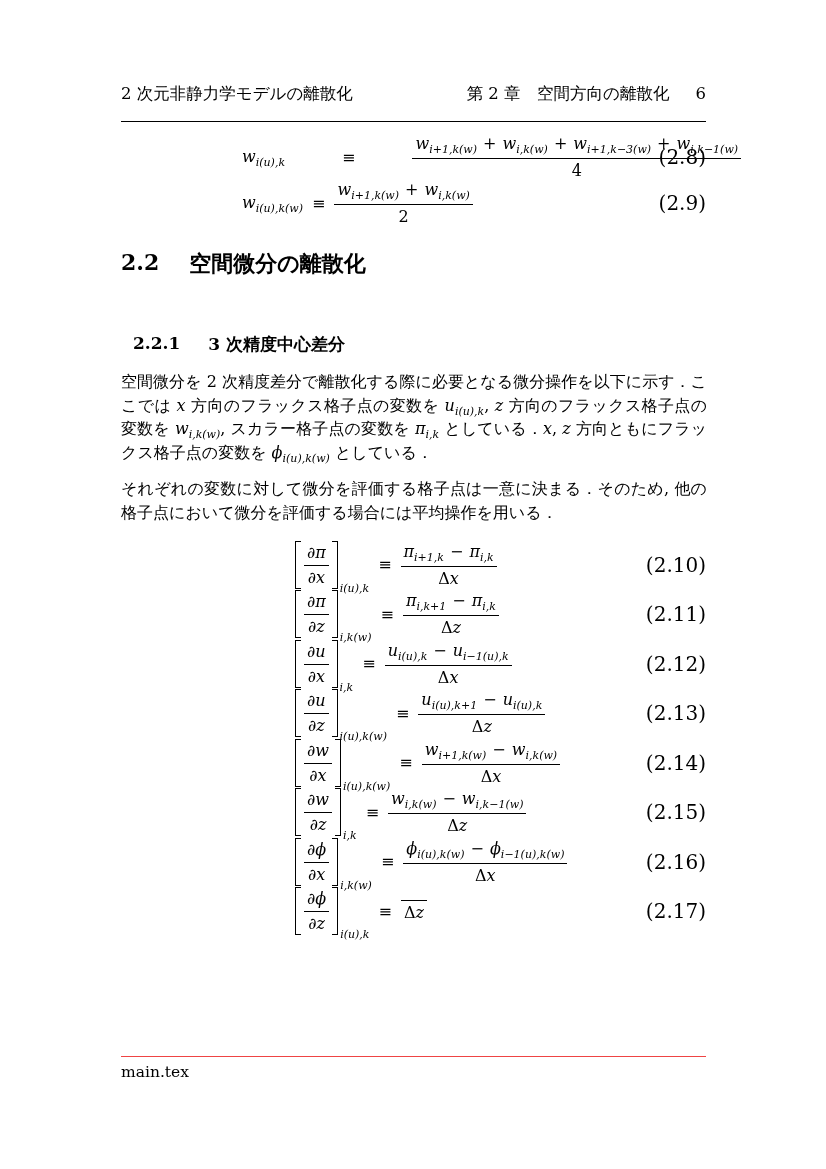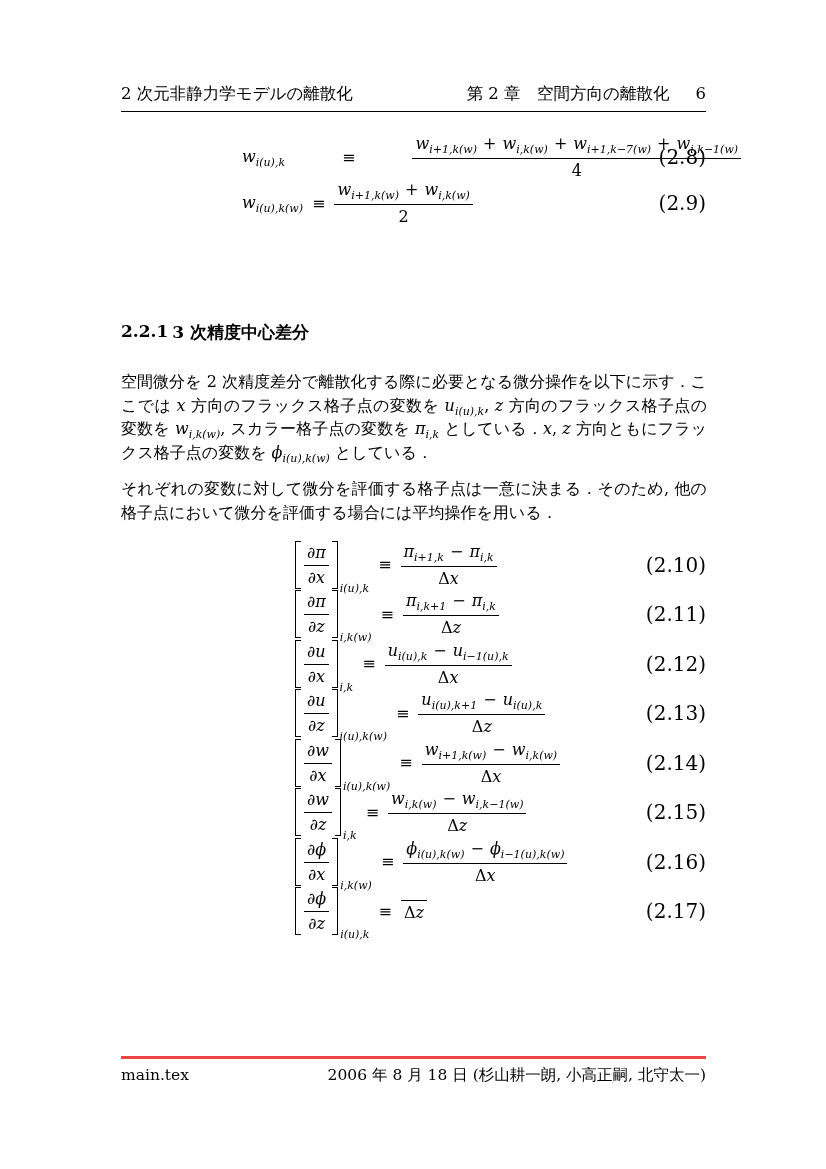--- a/index.html
+++ b/index.html
@@ -11,34 +11,34 @@
     color:#000;
     font-family:"DejaVu Serif","Liberation Serif",serif;
     overflow:hidden;
   }
   
   .header{
     position:absolute;left:121px;width:585px;top:83px;
     display:flex;justify-content:space-between;align-items:baseline;
     font-size:16.5px;
     border-bottom:1.5px solid #000;
-    padding-bottom:6px;
+    padding-bottom:16px;
   }
   .h-right{display:flex;gap:26px;align-items:baseline;}
 
   
   .section{
     position:absolute;left:121px;top:249px;margin:0;
     font-size:22px;font-weight:bold;
     display:flex;gap:30px;
   }
   .subsection{
-    position:absolute;left:121px;top:321px;margin:0;
+    position:absolute;left:121px;top:321px;margin:12px;
     font-size:17px;font-weight:bold;
-    display:flex;gap:4px;
+    display:flex;gap:28px;
   }
 
   
   .para{
     position:absolute;left:121px;width:586px;margin:0;
     font-size:16px;line-height:23.5px;
     text-align:justify;
   }
   .para1{top:370px;}
   .para2{top:477px;}
@@ -65,21 +65,21 @@
   .lbr{border-left:1.5px solid #000;border-top:1.5px solid #000;border-bottom:1.5px solid #000;}
   .rbr{border-right:1.5px solid #000;border-top:1.5px solid #000;border-bottom:1.5px solid #000;}
   .bfrac{margin:2px 3px;}
   .bsub{align-self:flex-end;font-size:11px;font-style:italic;transform:translateY(5px);margin-left:2px;line-height:1;white-space:nowrap;}
 
   
   .footer{
     position:absolute;left:121px;width:585px;top:1056px;
     display:flex;justify-content:space-between;align-items:baseline;
     font-size:15.5px;
-    border-top:3px solid #ef4444;
+    border-top:1px solid #ef4444;
     padding-top:6px;
   }
 </style>
 </head>
 <body>
 
 <div class="page">
 
   <div class="header">
     <span class="h-left">2 次元非静力学モデルの離散化</span>
@@ -88,39 +88,43 @@
       <span>6</span>
     </span>
   </div>
 
   <div class="eqs eqs-top">
       <div class="eqrow">
         <span class="eq-body" style="margin-left: 121px; gap: 48px;">
           <span class="mv"><i>w</i><sub>i(u),k</sub></span>
           <span class="rel">≡</span>
           <span class="frac">
-            <span class="num"><span class="mv"><i>w</i><sub>i+1,k(w)</sub></span><span class="op">+</span><span class="mv"><i>w</i><sub>i,k(w)</sub></span><span class="op">+</span><span class="mv"><i>w</i><sub>i+1,k−7(w)</sub></span><span class="op">+</span><span class="mv"><i>w</i><sub>i,k−1(w)</sub></span></span>
+            <span class="num"><span class="mv"><i>w</i><sub>i+1,k(w)</sub></span><span class="op">+</span><span class="mv"><i>w</i><sub>i,k(w)</sub></span><span class="op">+</span><span class="mv"><i>w</i><sub>i+1,k−3(w)</sub></span><span class="op">+</span><span class="mv"><i>w</i><sub>i,k−1(w)</sub></span></span>
             <span class="den">4</span>
           </span>
         </span>
         <span class="eq-num">(2.8)</span>
       </div>
       <div class="eqrow">
         <span class="eq-body" style="margin-left: 121px;">
           <span class="mv"><i>w</i><sub>i(u),k(w)</sub></span>
           <span class="rel">≡</span>
           <span class="frac">
             <span class="num"><span class="mv"><i>w</i><sub>i+1,k(w)</sub></span><span class="op">+</span><span class="mv"><i>w</i><sub>i,k(w)</sub></span></span>
             <span class="den">2</span>
           </span>
         </span>
         <span class="eq-num">(2.9)</span>
       </div>
     </div>
 
+  <h2 class="section">
+    <span>2.2</span>
+    <span>空間微分の離散化</span>
+  </h2>
 
   <h3 class="subsection">
     <span>2.2.1</span>
     <span>3 次精度中心差分</span>
   </h3>
 
   <p class="para para1">空間微分を 2 次精度差分で離散化する際に必要となる微分操作を以下に示す．ここでは <span class="mv"><i>x</i></span> 方向のフラックス格子点の変数を <span class="mv"><i>u</i><sub>i(u),k</sub></span>, <span class="mv"><i>z</i></span> 方向のフラックス格子点の変数を <span class="mv"><i>w</i><sub>i,k(w)</sub></span>, スカラー格子点の変数を <span class="mv"><i>π</i><sub>i,k</sub></span> としている．<span class="mv"><i>x</i></span>, <span class="mv"><i>z</i></span> 方向ともにフラックス格子点の変数を <span class="mv"><i>ϕ</i><sub>i(u),k(w)</sub></span> としている．</p>
   <p class="para para2">それぞれの変数に対して微分を評価する格子点は一意に決まる．そのため, 他の格子点において微分を評価する場合には平均操作を用いる．</p>
 
   <div class="eqs eqs-main">
@@ -272,16 +276,15 @@
           <span class="frac">
             <span class="den">Δ<i>z</i></span>
           </span>
         </span>
         <span class="eq-num">(2.17)</span>
       </div>
     </div>
 
   <div class="footer">
     <span>main.tex</span>
-    <span>2006 年 8 月 18 日 (杉山耕一朗, 小高正嗣, 北守太一)</span>
   </div>
 
 </div>
 
 </body></html>

